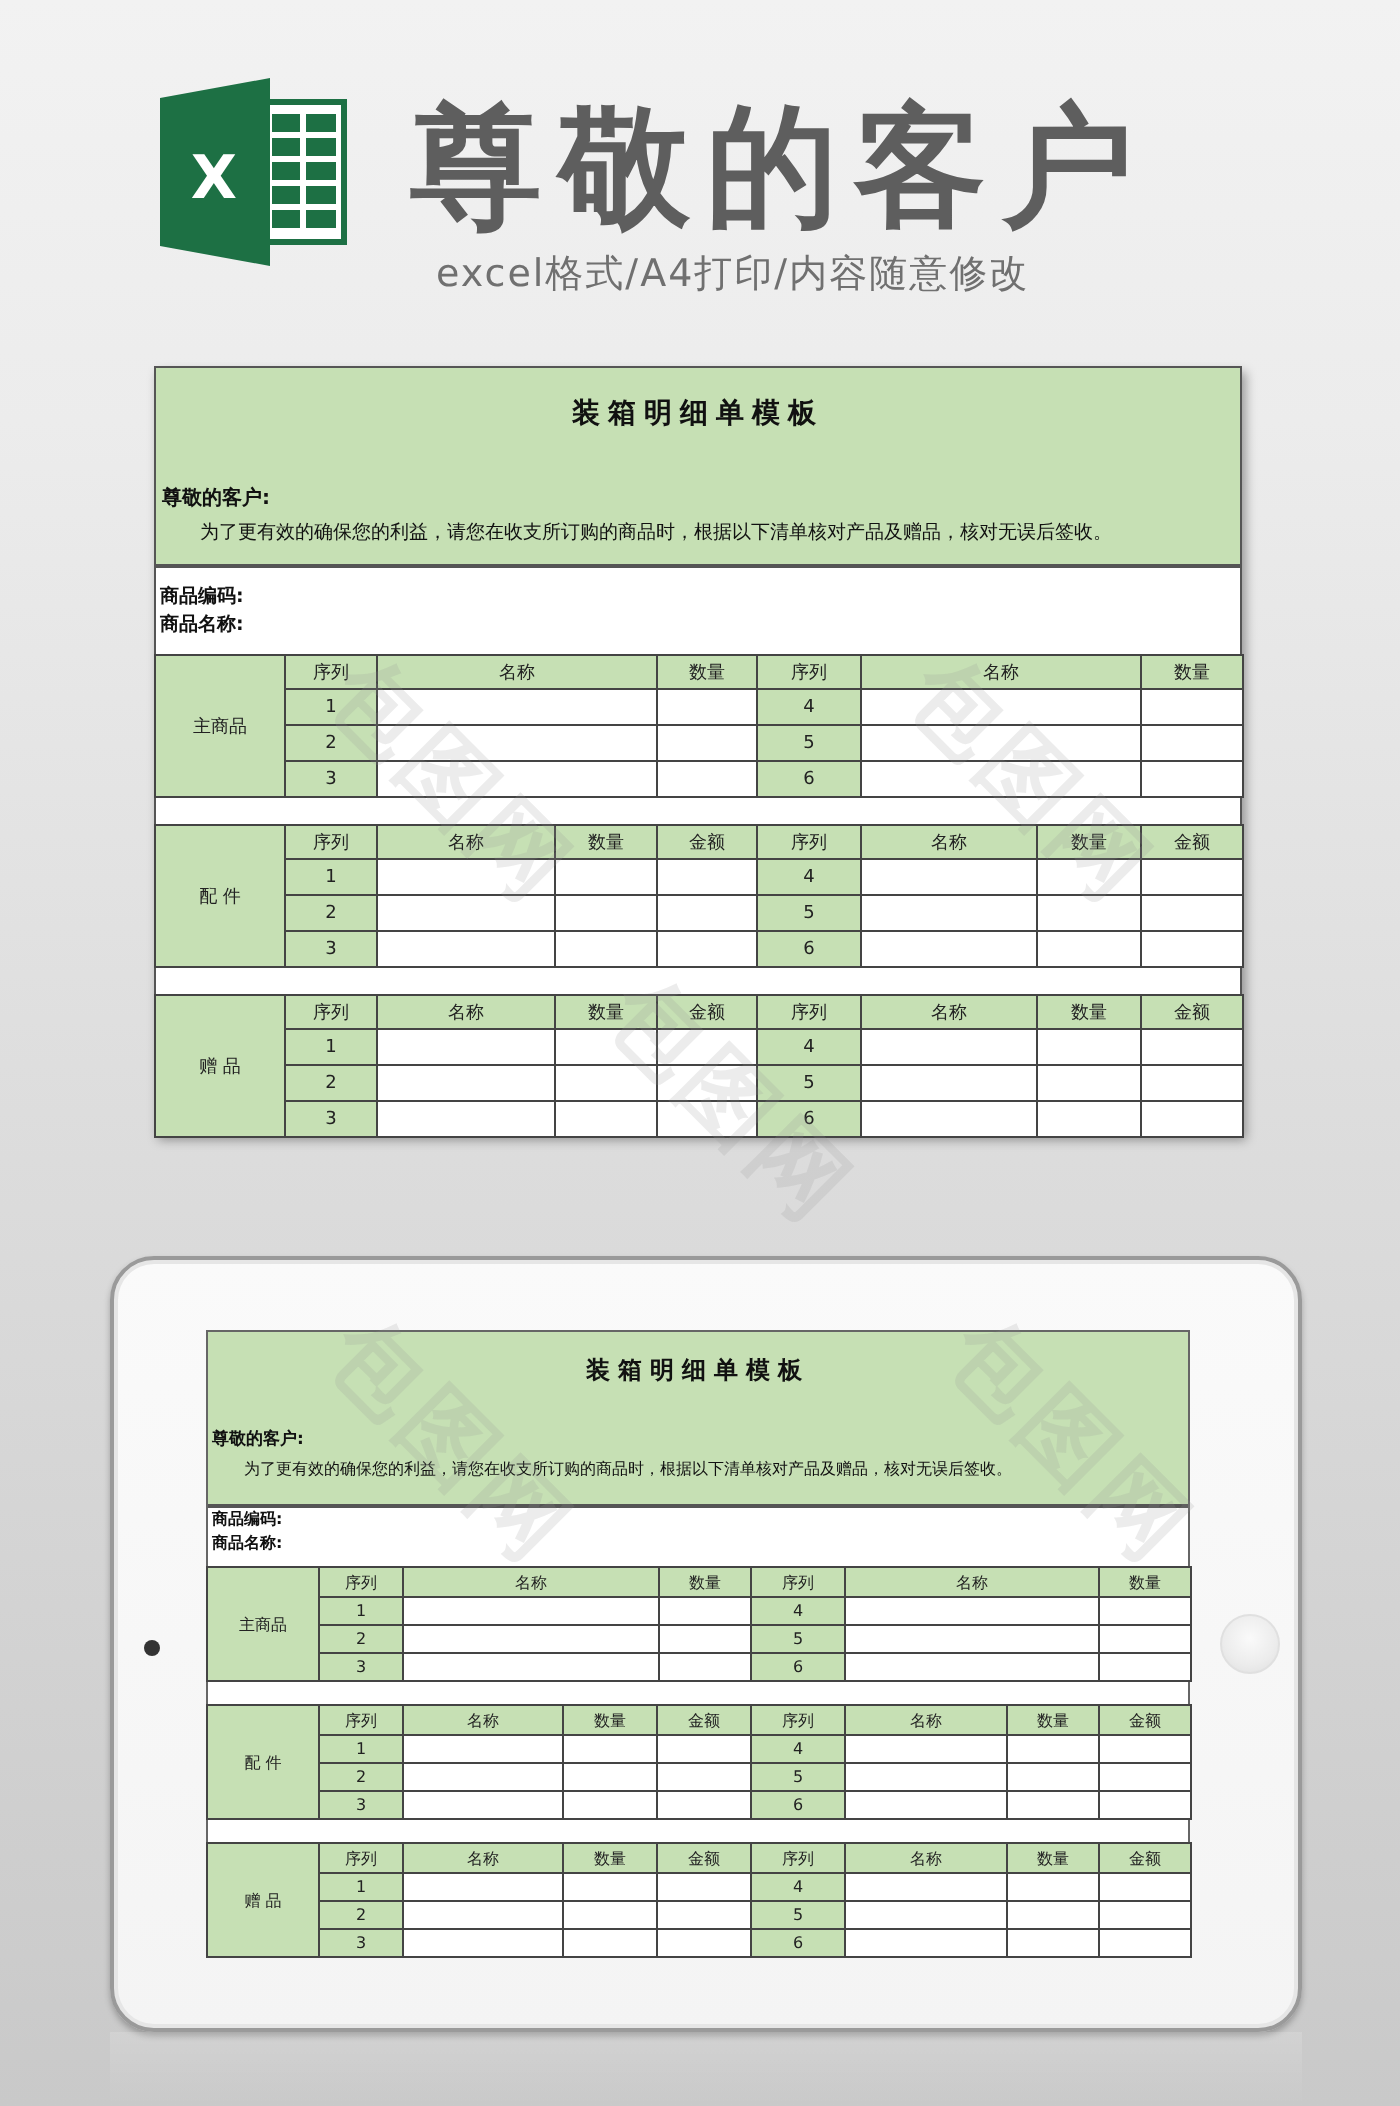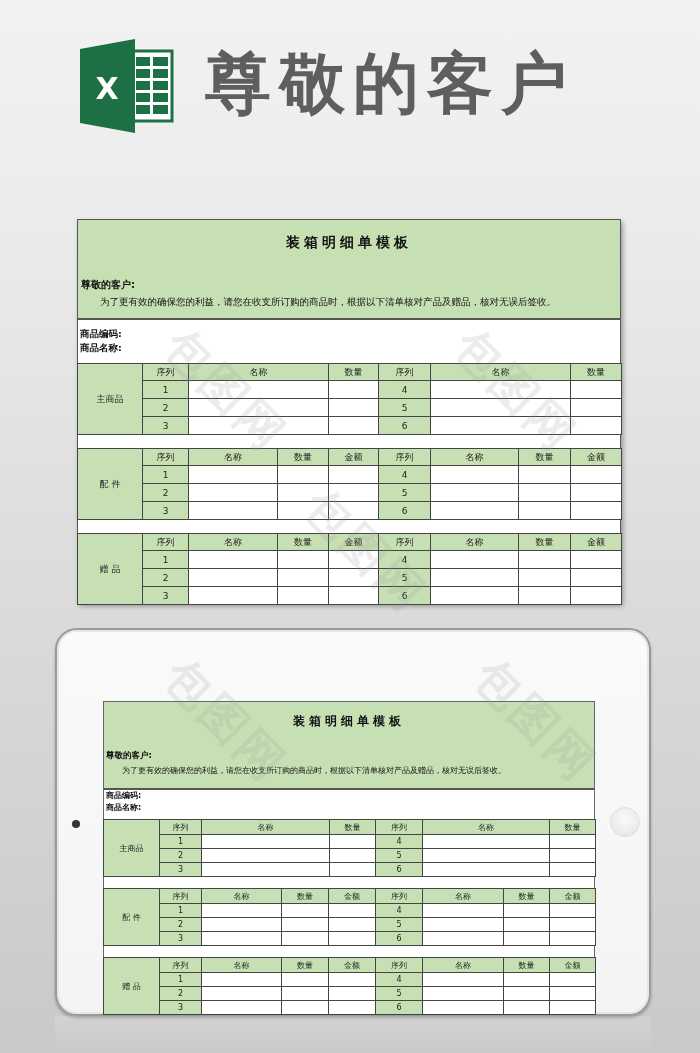--- a/index.html
+++ b/index.html
@@ -21,21 +21,20 @@
   .subtitle {
     position: absolute; left: 218px; top: 124px;
     font-size: 19px; color: #707070; letter-spacing: 1px; line-height: 26px;
   }
 
   
   .sheet {
     position: absolute; background: #fff;
     border: 1px solid #555;
     box-shadow: 2px 3px 5px rgba(0,0,0,0.35);
-    margin-top: 36px;
   }
   .sheet-top { left: 77px; top: 183px; width: 544px; height: 384px; }
   .sheet-tab { left: 103px; top: 665px; width: 492px; height: 262px; box-shadow: none; border: 1px solid #666; }
 
   .grn { background: #c6e0b4; }
   .sheet .title-block { position: absolute; left: 0; top: 0; width: 100%; border-bottom: 2px solid #555; }
   .sheet .doc-title { position: absolute; left: 0; width: 100%; text-align: center; font-weight: bold; color: #111; letter-spacing: 4px; }
   .sheet .greeting { position: absolute; font-weight: bold; color: #111; }
   .sheet .notice { position: absolute; color: #111; white-space: nowrap; }
   .sheet .field-label { position: absolute; font-weight: bold; color: #111; }
@@ -87,20 +86,21 @@
         <rect x="73" y="42" width="15" height="9"></rect>
       <rect x="56" y="54" width="14" height="9"></rect>
         <rect x="73" y="54" width="15" height="9"></rect>
       <rect x="56" y="66" width="14" height="9"></rect>
         <rect x="73" y="66" width="15" height="9"></rect>
     </g>
     <polygon points="0,10 55,0 55,94 0,84" fill="#1d7044"></polygon>
     <text x="27" y="60" font-family="DejaVu Sans, sans-serif" font-size="30" font-weight="bold" fill="#fff" text-anchor="middle">X</text>
   </svg>
   <div class="main-title">尊敬的客户</div>
+  <div class="subtitle">excel格式/A4打印/内容随意修改</div>
 </div>
 
 <div class="sheet sheet-top">
   <div class="title-block grn" style="height:100px;">
     <div class="doc-title" style="top:14px;font-size:14px;">装箱明细单模板</div>
     <div class="greeting" style="left:3px;top:58px;font-size:10px;">尊敬的客户:</div>
     <div class="notice" style="left:22px;top:76px;font-size:9.5px;">为了更有效的确保您的利益，请您在收支所订购的商品时，根据以下清单核对产品及赠品，核对无误后签收。</div>
   </div>
   <div class="field-label" style="left:2px;top:108px;font-size:9.5px;">商品编码:</div>
   <div class="field-label" style="left:2px;top:122px;font-size:9.5px;">商品名称:</div>

